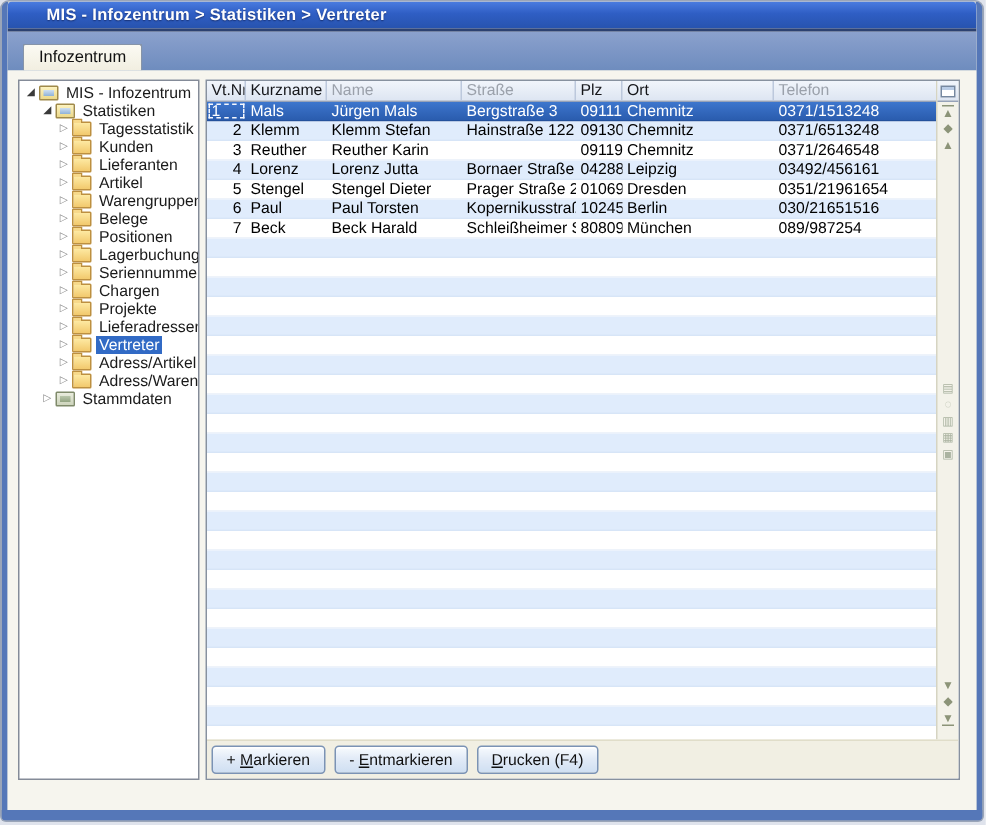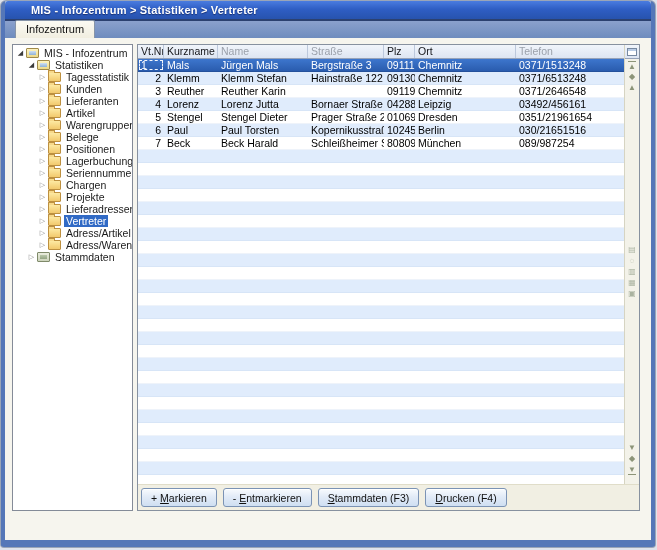--- a/index.html
+++ b/index.html
@@ -19,21 +19,21 @@
     background:repeating-linear-gradient(180deg,#b9b5a0 0 2px,transparent 2px 4px);
     border-right:1px solid #fff; }
   .tbtn { display:flex; align-items:center; gap:4px; height:18px; padding:0 5px; font-size:11px; color:#1d1d1d; cursor:default; }
   .tsep { width:1px; height:14px; background:#c2bda6; border-right:1px solid #fdfcf5; margin:0 3px; }
   .ico-openfolder { width:14px; height:10px; position:relative; background:linear-gradient(180deg,#ffe9a0,#f0c468);
     border:1px solid #b98c3a; border-radius:1px; }
   .ico-openfolder::before { content:''; position:absolute; top:-3px; left:-1px; width:6px; height:2px;
     background:#f6d88a; border:1px solid #b98c3a; border-bottom:none; border-radius:1px 1px 0 0; }
   .ico-clear-x { color:#cc2222; font-weight:bold; font-size:13px; line-height:12px; }
   
-  .tabbar { height:19px; flex:none; background:linear-gradient(180deg,#8ba1cd,#6e8cbe);
+  .tabbar { height:28px; flex:none; background:linear-gradient(180deg,#8ba1cd,#6e8cbe);
     border-top:2px solid #2c4170; display:flex; align-items:flex-end; padding-left:10px; }
   .tab { height:18px; line-height:17px; padding:0 10px; font-size:11px; color:#111;
     background:linear-gradient(180deg,#fbfaf3,#f1eee0); border:1px solid #8694a8; border-bottom:none;
     border-radius:2px 2px 0 0; }
   
   .client { position:relative; flex:1; background:#f6f5ee; }
   
   .tree-panel { position:absolute; left:7px; top:6px; width:121px; height:467px;
     background:#fff; border:1px solid #848b98; overflow:hidden; padding-top:2px; }
   .tree-row { display:flex; align-items:center; height:12px; font-size:10.5px; color:#1a1a1a; white-space:nowrap; }
@@ -542,19 +542,18 @@
         <div class="strip-group g-bot">
             <span class="s-ico">▼</span>
             <span class="s-ico">◆</span>
             <span class="s-ico bar-bot">▼</span>
           </div>
       </div>
 
       <div class="grid-footer">
           <button class="fbtn"><span>+ </span><span class="u">M</span><span>arkieren</span></button>
           <button class="fbtn"><span>- </span><span class="u">E</span><span>ntmarkieren</span></button>
-          <button class="fbtn"><span></span><span class="u">S</span><span>tammdaten (F3)</span></button>
           <button class="fbtn"><span></span><span class="u">D</span><span>rucken (F4)</span></button>
         </div>
     </div>
   </div>
 
 </div>
 
 </body></html>

